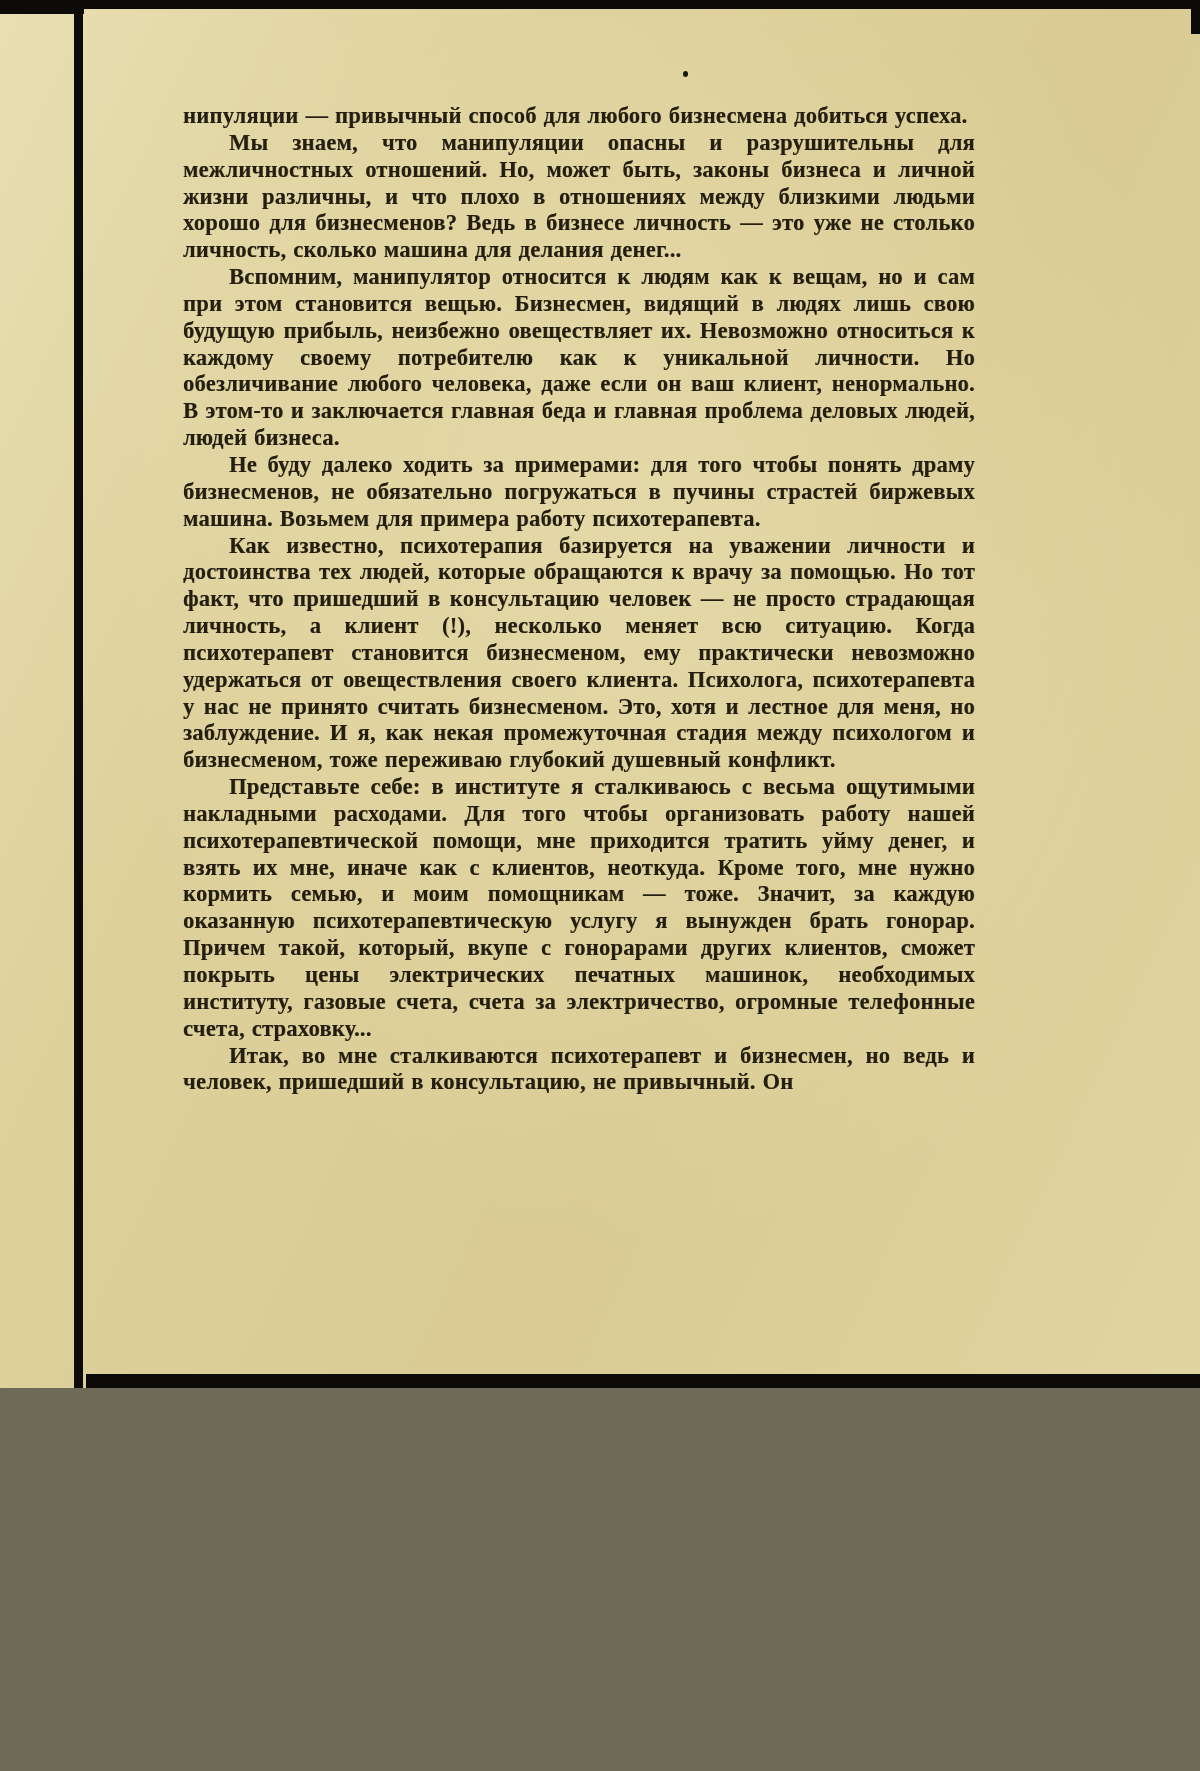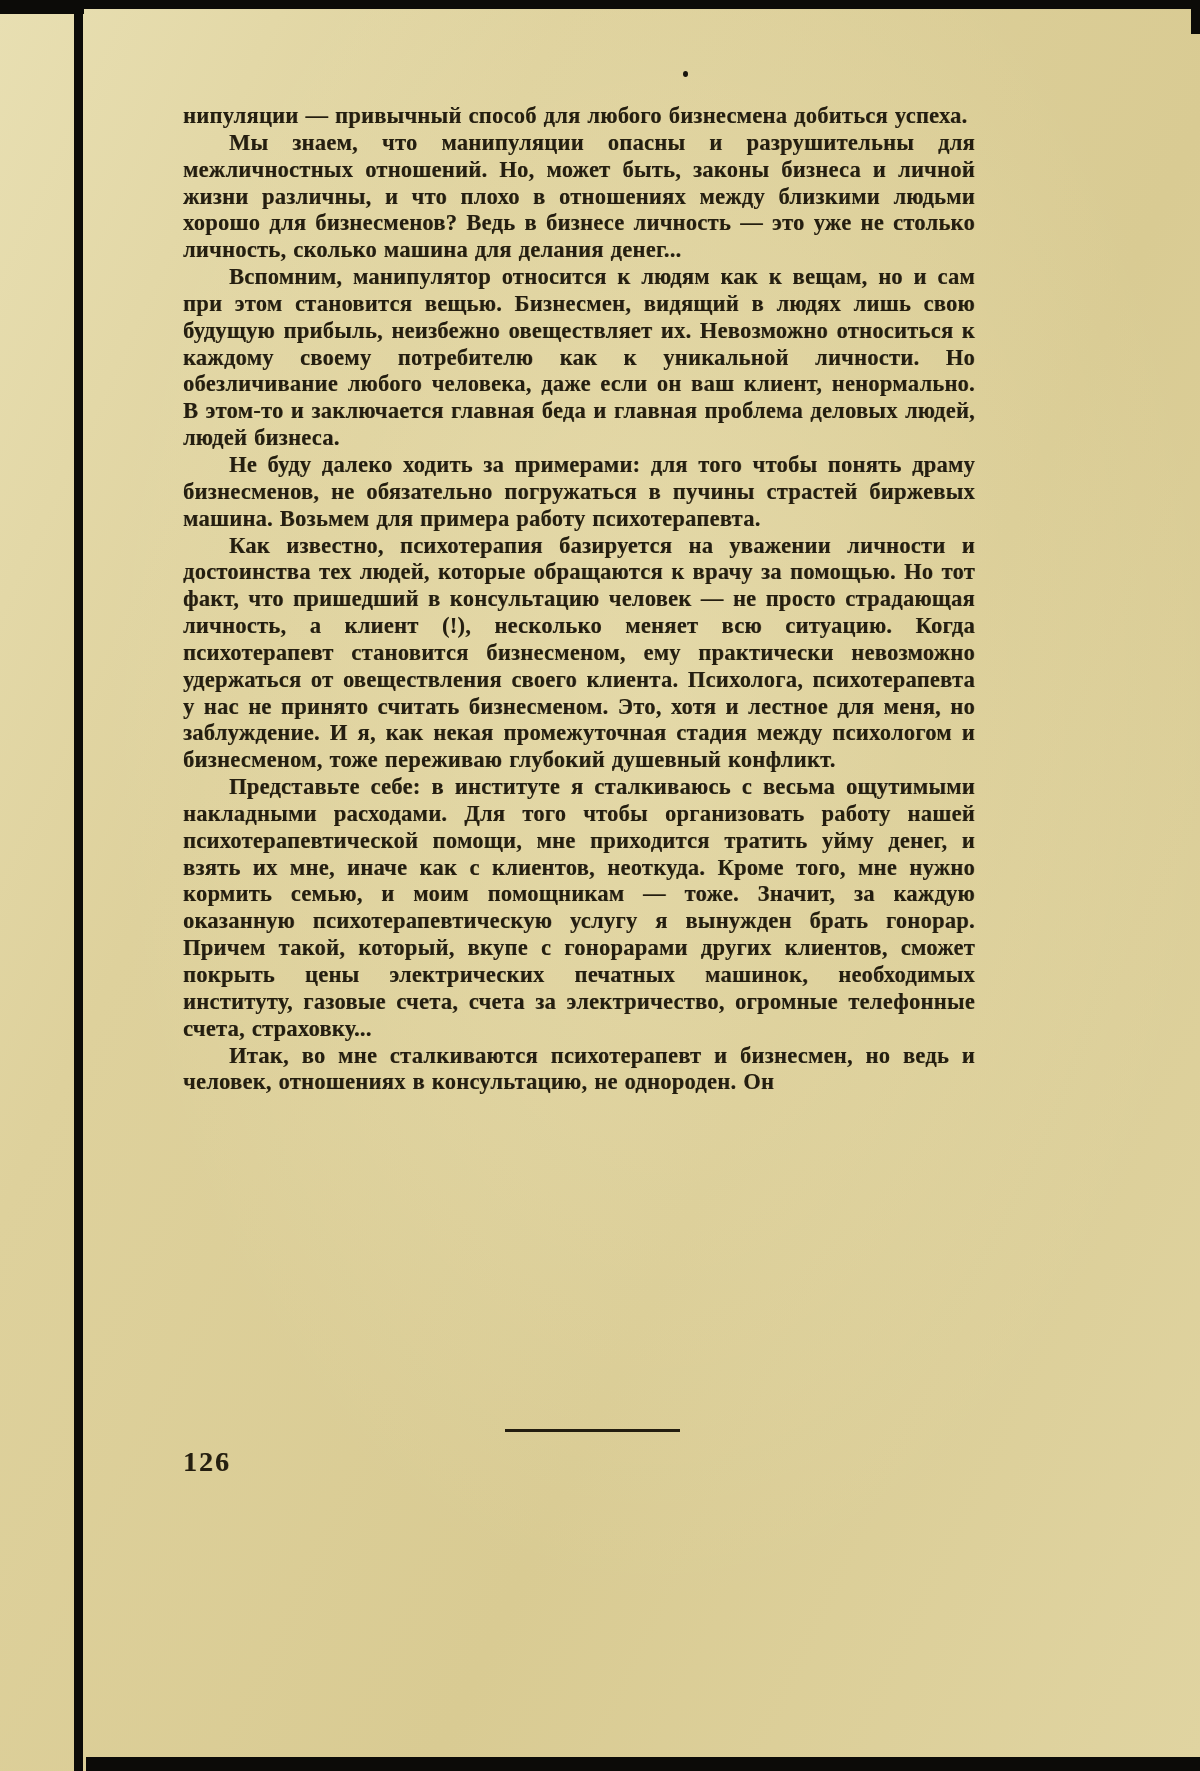--- a/index.html
+++ b/index.html
@@ -4,21 +4,21 @@
 <style>
   * { margin: 0; padding: 0; box-sizing: border-box; }
   html, body { width: 1200px; height: 1771px; }
   body {
     font-family: "Liberation Serif", "DejaVu Serif", serif;
     background: #6f6a58;
   }
   .scan {
     position: relative;
     width: 1200px;
-    height: 1771px;
+    height: 1388px;
     overflow: hidden;
     background:
       radial-gradient(ellipse at 55% 40%, rgba(255,250,220,0.25) 0%, rgba(0,0,0,0) 60%),
       linear-gradient(115deg, #e8dfb2 0%, #ded19c 28%, #d9cb93 62%, #e0d4a1 100%);
   }
 
   
   .edge { position: absolute; background: #0c0b08; }
   .edge-top { top: 0; left: 0; width: 1200px; height: 9px; }
   .edge-top-left { top: 0; left: 0; width: 84px; height: 14px; }
@@ -82,19 +82,19 @@
   <div class="edge edge-top-right"></div>
   <div class="speck"></div>
 
   <div class="page-body">
     <p class="first">нипуляции — привычный способ для любого бизнесмена добиться успеха.</p>
     <p>Мы знаем, что манипуляции опасны и разрушительны для межличностных отношений. Но, может быть, законы бизнеса и личной жизни различны, и что плохо в отношениях между близкими людьми хорошо для бизнесменов? Ведь в бизнесе личность — это уже не столько личность, сколько машина для делания денег...</p>
     <p>Вспомним, манипулятор относится к людям как к вещам, но и сам при этом становится вещью. Бизнесмен, видящий в людях лишь свою будущую прибыль, неизбежно овеществляет их. Невозможно относиться к каждому своему потребителю как к уникальной личности. Но обезличивание любого человека, даже если он ваш клиент, ненормально. В этом-то и заключается главная беда и главная проблема деловых людей, людей бизнеса.</p>
     <p>Не буду далеко ходить за примерами: для того чтобы понять драму бизнесменов, не обязательно погружаться в пучины страстей биржевых машина. Возьмем для примера работу психотерапевта.</p>
     <p>Как известно, психотерапия базируется на уважении личности и достоинства тех людей, которые обращаются к врачу за помощью. Но тот факт, что пришедший в консультацию человек — не просто страдающая личность, а клиент (!), несколько меняет всю ситуацию. Когда психотерапевт становится бизнесменом, ему практически невозможно удержаться от овеществления своего клиента. Психолога, психотерапевта у нас не принято считать бизнесменом. Это, хотя и лестное для меня, но заблуждение. И я, как некая промежуточная стадия между психологом и бизнесменом, тоже переживаю глубокий душевный конфликт.</p>
     <p>Представьте себе: в институте я сталкиваюсь с весьма ощутимыми накладными расходами. Для того чтобы организовать работу нашей психотерапевтической помощи, мне приходится тратить уйму денег, и взять их мне, иначе как с клиентов, неоткуда. Кроме того, мне нужно кормить семью, и моим помощникам — тоже. Значит, за каждую оказанную психотерапевтическую услугу я вынужден брать гонорар. Причем такой, который, вкупе с гонорарами других клиентов, сможет покрыть цены электрических печатных машинок, необходимых институту, газовые счета, счета за электричество, огромные телефонные счета, страховку...</p>
-    <p>Итак, во мне сталкиваются психотерапевт и бизнесмен, но ведь и человек, отношениях в консультацию, не однороден. Он</p>
+    <p>Итак, во мне сталкиваются психотерапевт и бизнесмен, но ведь и человек, пришедший в консультацию, не привычный. Он</p>
   </div>
 
   <div class="footer-rule"></div>
   <div class="page-number">126</div>
 
 </div>
 
 </body></html>

